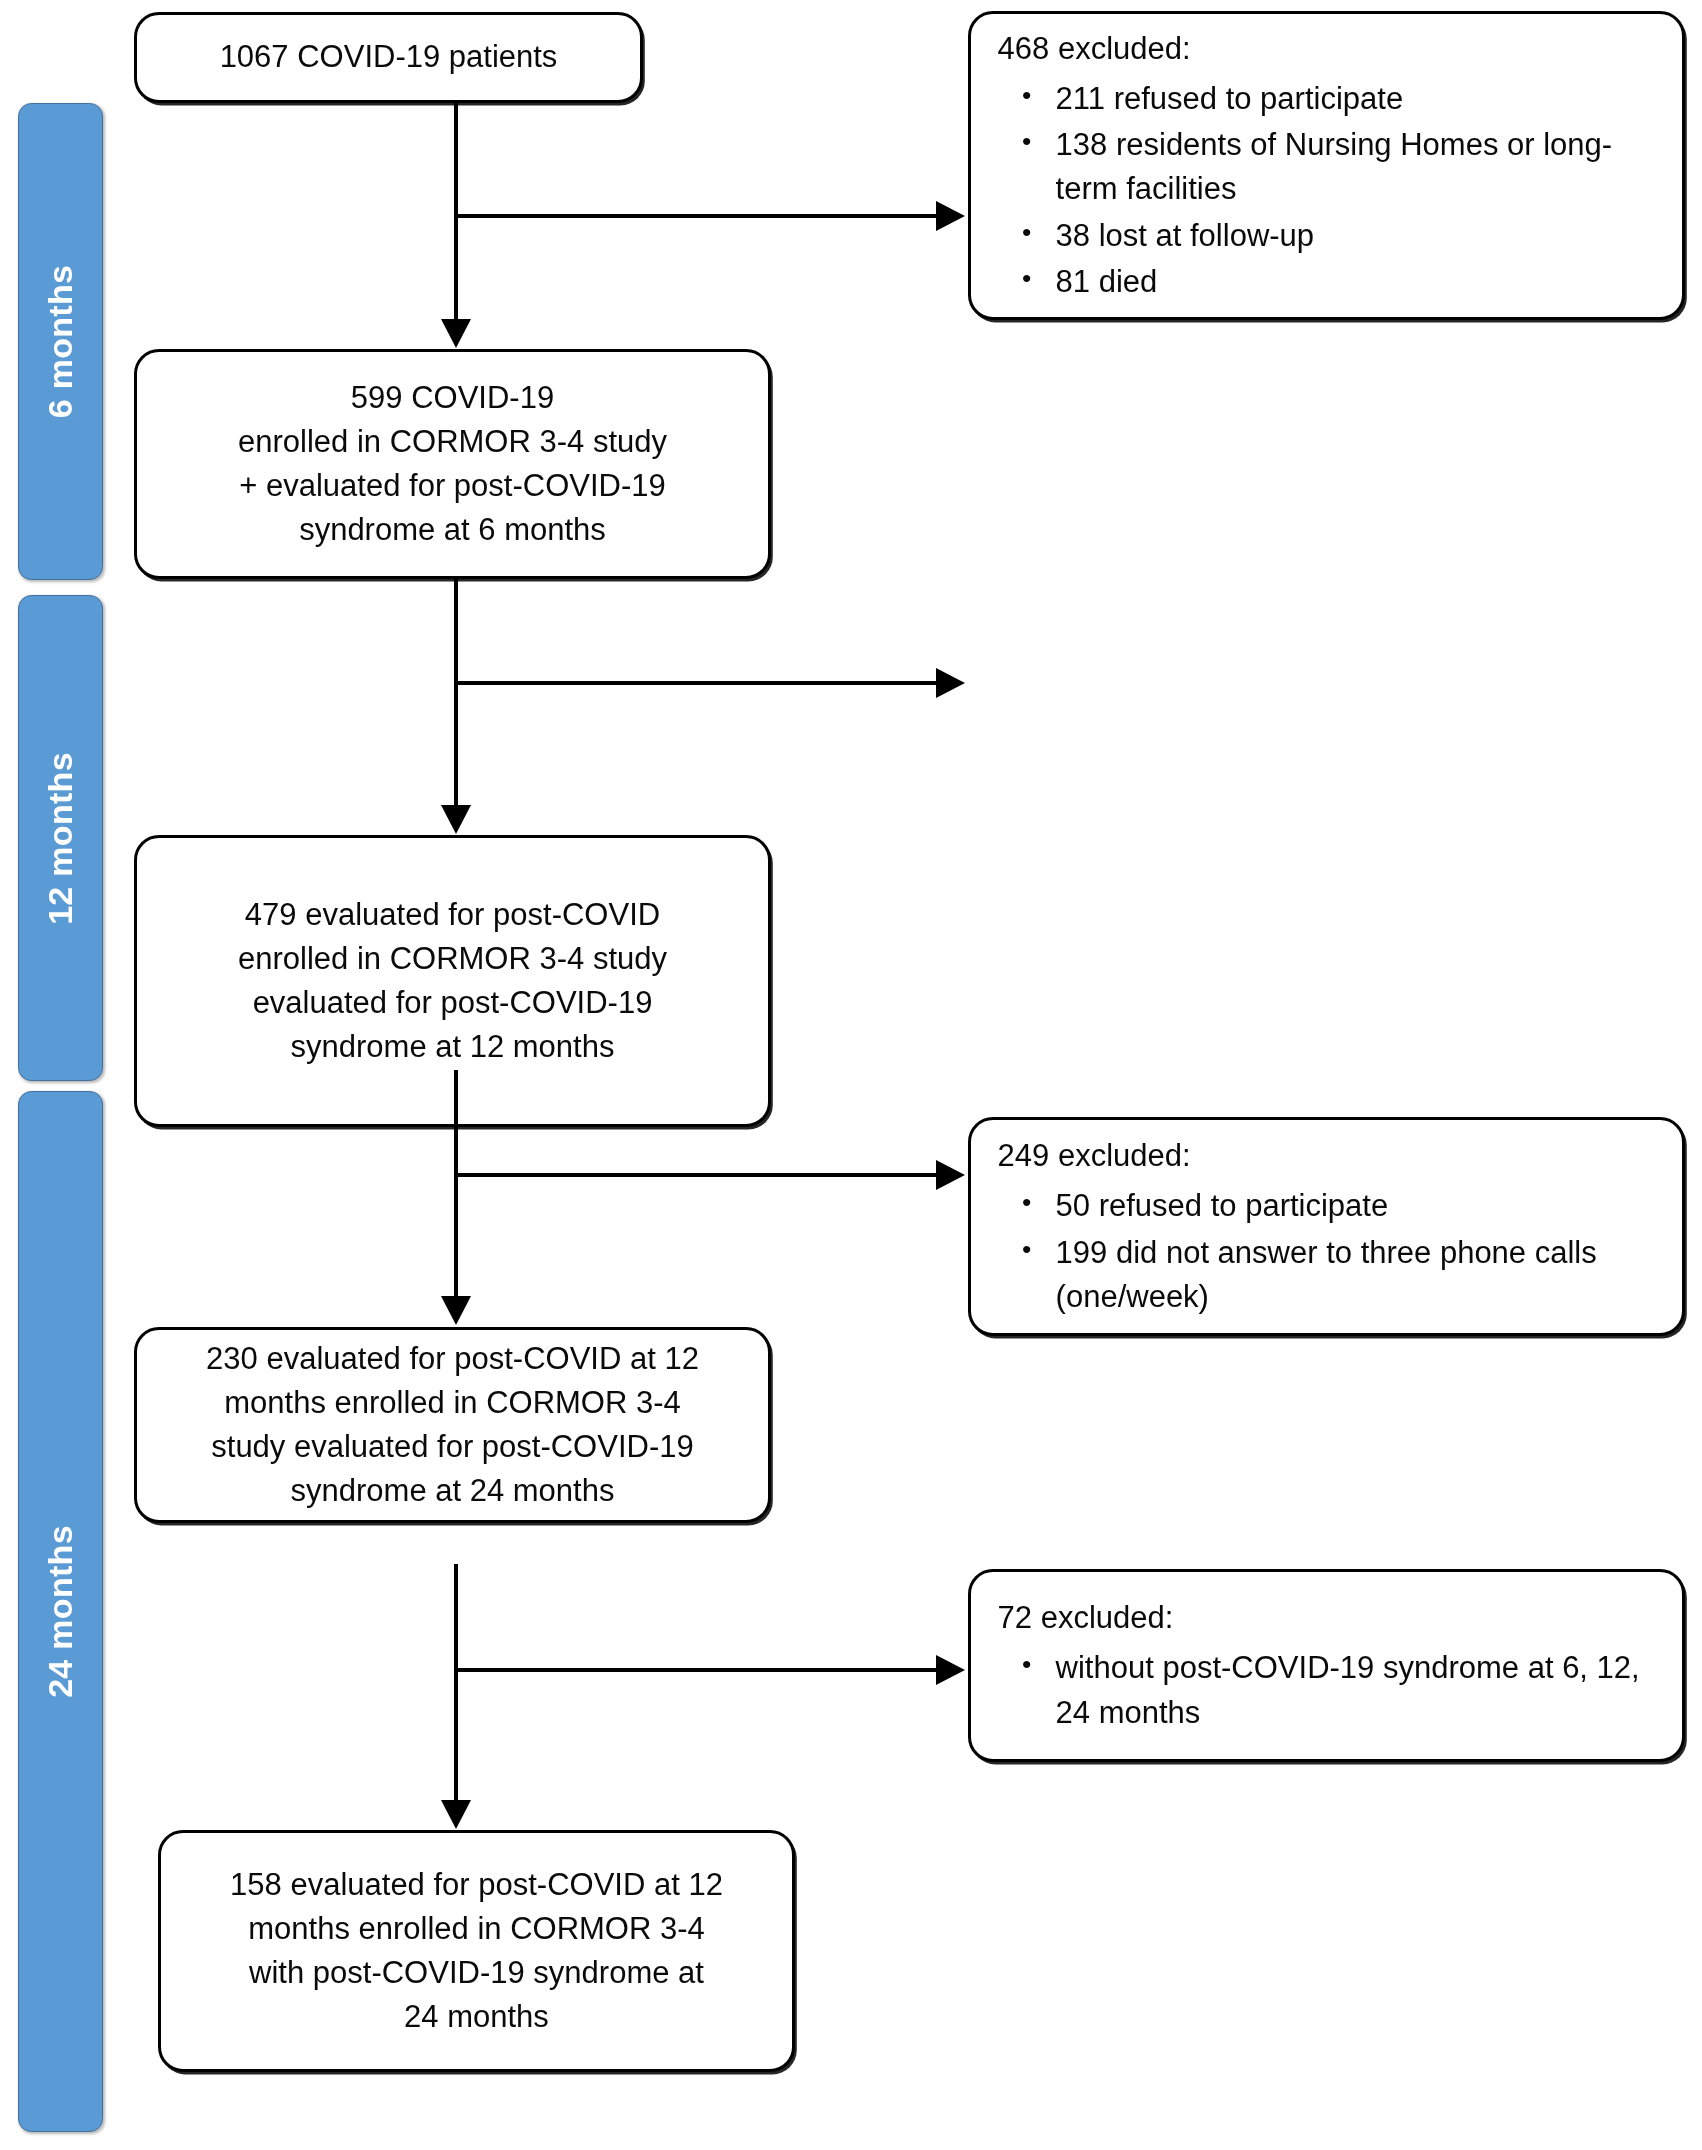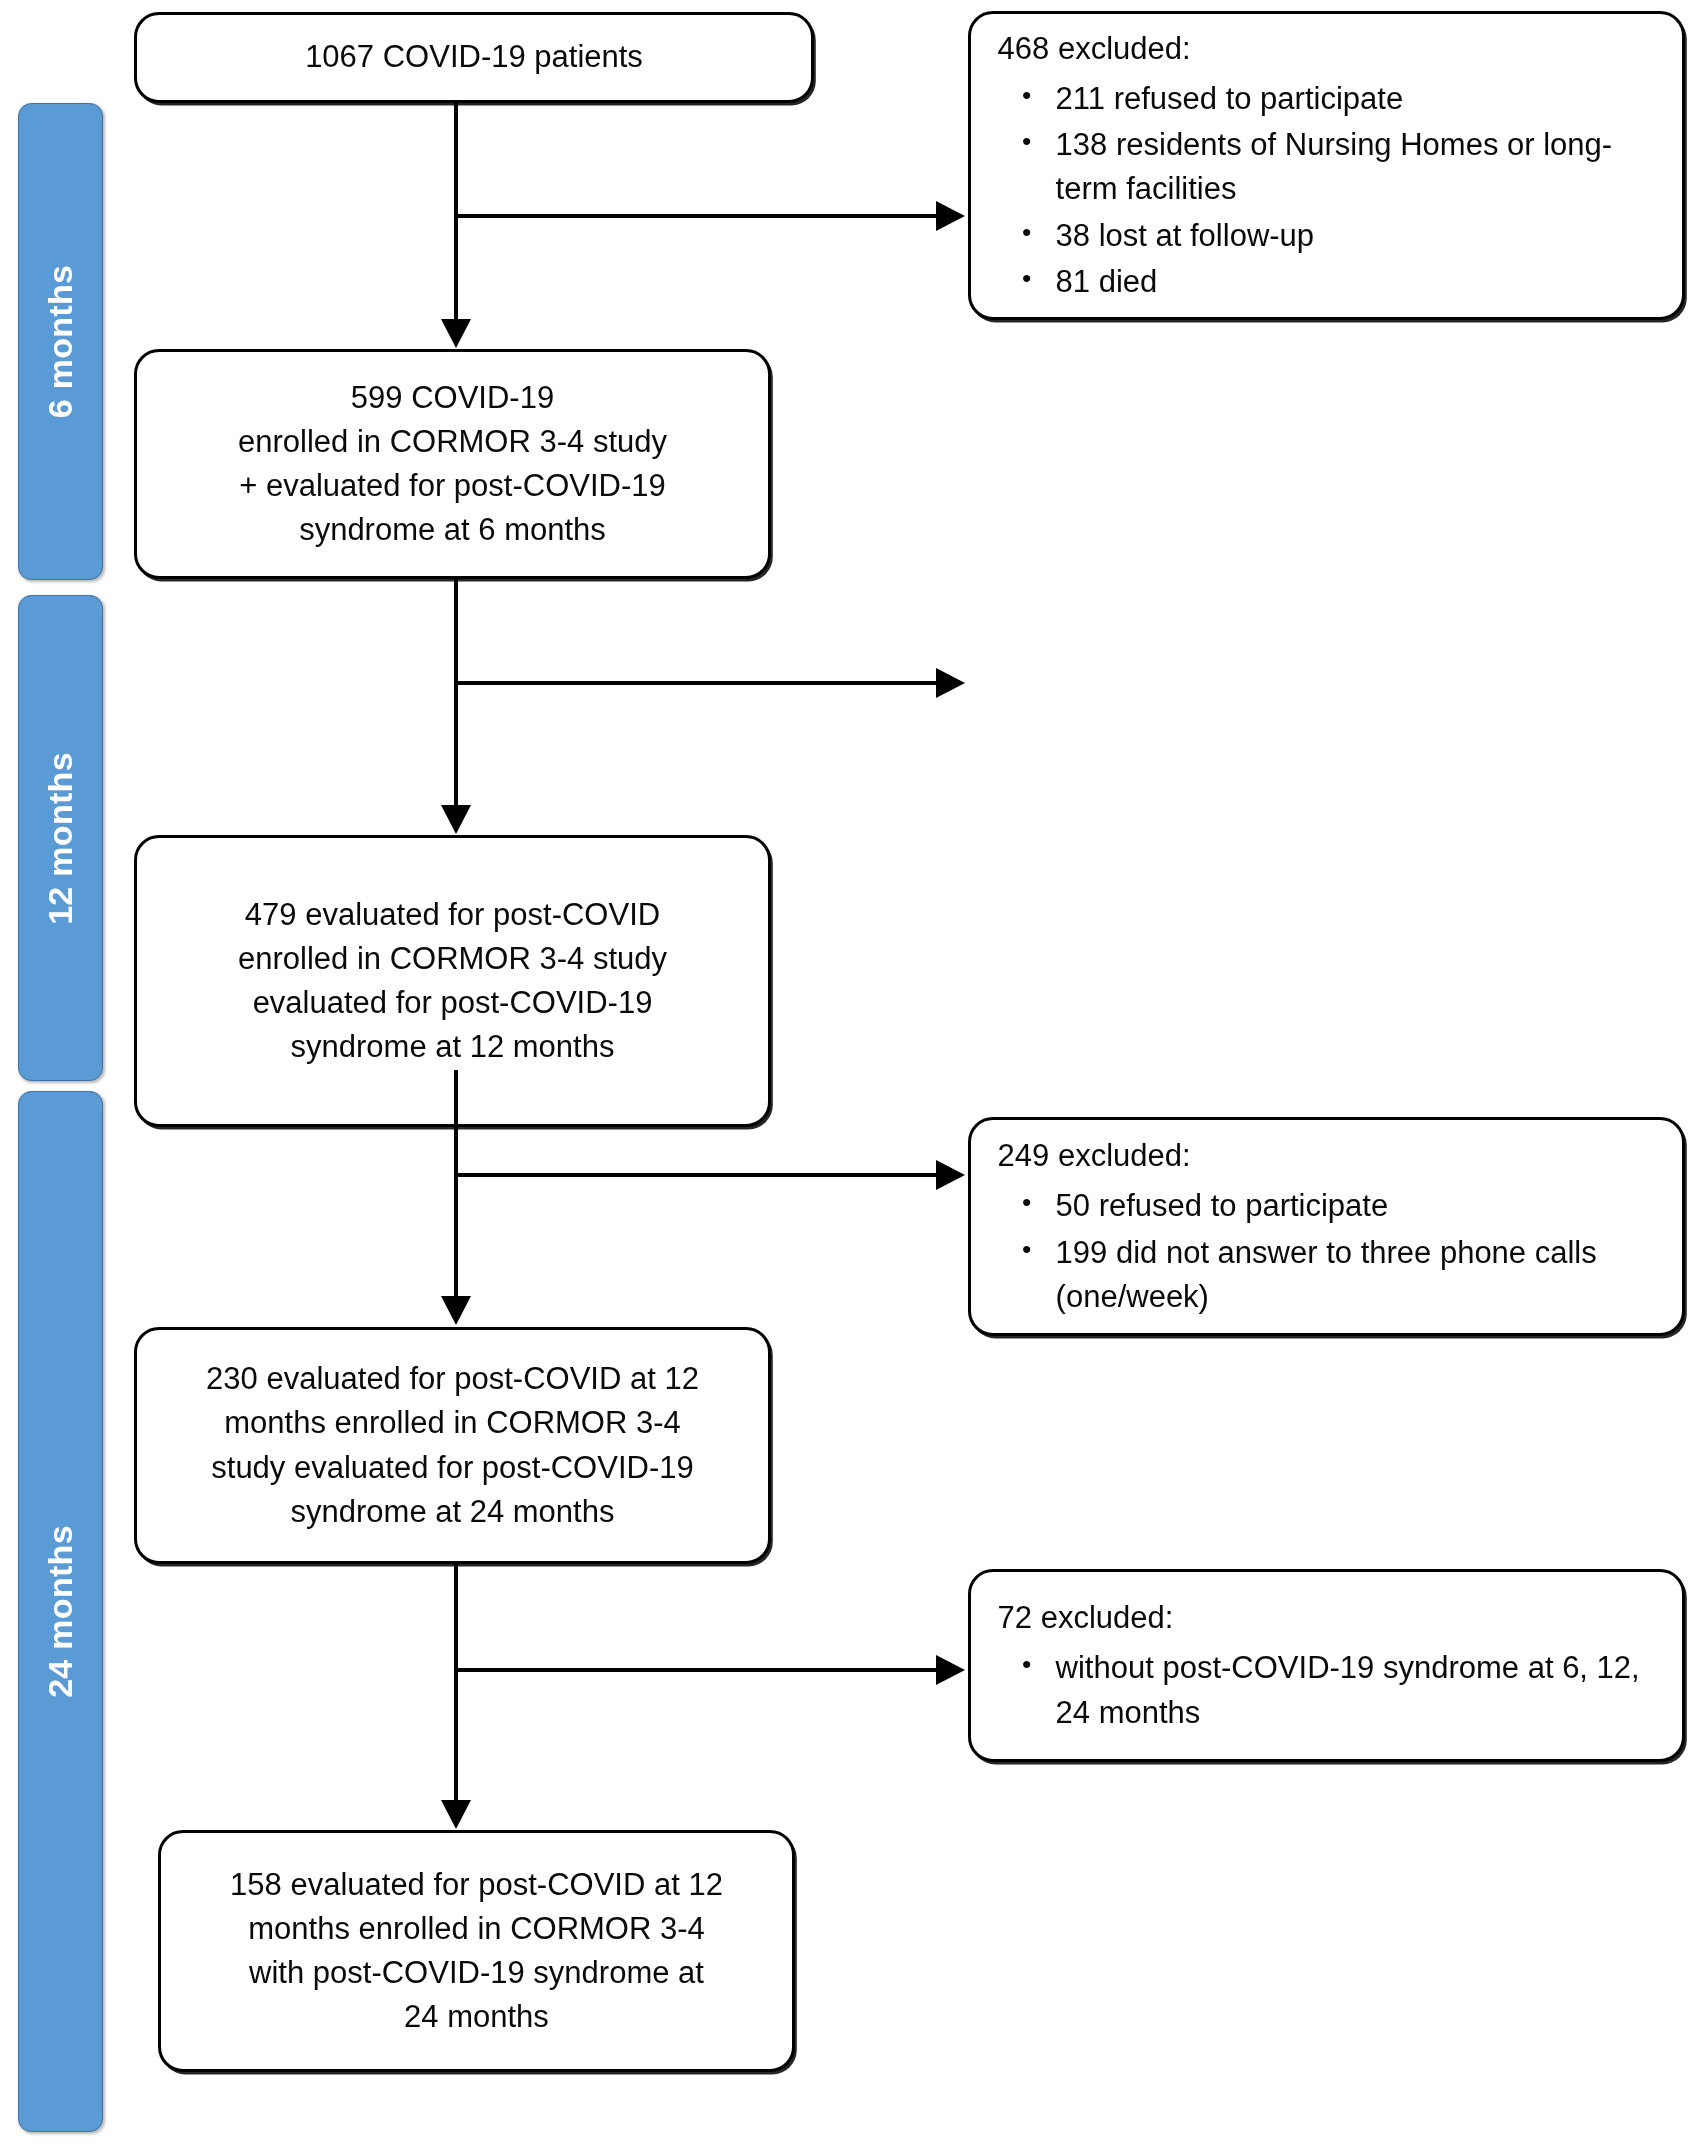--- a/index.html
+++ b/index.html
@@ -135,39 +135,39 @@
   </div>
 
   <div class="timeline-bar" style="top:595px; height:486px;">
     <span class="timeline-label">12 months</span>
   </div>
 
   <div class="timeline-bar" style="top:1091px; height:1041px;">
     <span class="timeline-label">24 months</span>
   </div>
 
-  <div class="node node-center" style="left:134px; top:12px; width:680px; height:91px;">
+  <div class="node node-center" style="left:134px; top:12px; width:509px; height:91px;">
     <div class="node-line">1067 COVID-19 patients</div>
   </div>
 
   <div class="node node-center" style="left:134px; top:349px; width:637px; height:230px;">
     <div class="node-line">599 COVID-19</div>
     <div class="node-line">enrolled in CORMOR 3-4 study</div>
     <div class="node-line">+ evaluated for post-COVID-19</div>
     <div class="node-line">syndrome at 6 months</div>
   </div>
 
   <div class="node node-center" style="left:134px; top:835px; width:637px; height:292px;">
     <div class="node-line">479 evaluated for post-COVID</div>
     <div class="node-line">enrolled in CORMOR 3-4 study</div>
     <div class="node-line">evaluated for post-COVID-19</div>
     <div class="node-line">syndrome at 12 months</div>
   </div>
 
-  <div class="node node-center" style="left:134px; top:1327px; width:637px; height:237px;">
+  <div class="node node-center" style="left:134px; top:1327px; width:637px; height:196px;">
     <div class="node-line">230 evaluated for post-COVID at 12</div>
     <div class="node-line">months enrolled in CORMOR 3-4</div>
     <div class="node-line">study evaluated for post-COVID-19</div>
     <div class="node-line">syndrome at 24 months</div>
   </div>
 
   <div class="node node-center" style="left:134px; top:1830px; width:637px; height:242px;margin-left:24px;">
     <div class="node-line">158 evaluated for post-COVID at 12</div>
     <div class="node-line">months enrolled in CORMOR 3-4</div>
     <div class="node-line">with post-COVID-19 syndrome at</div>

